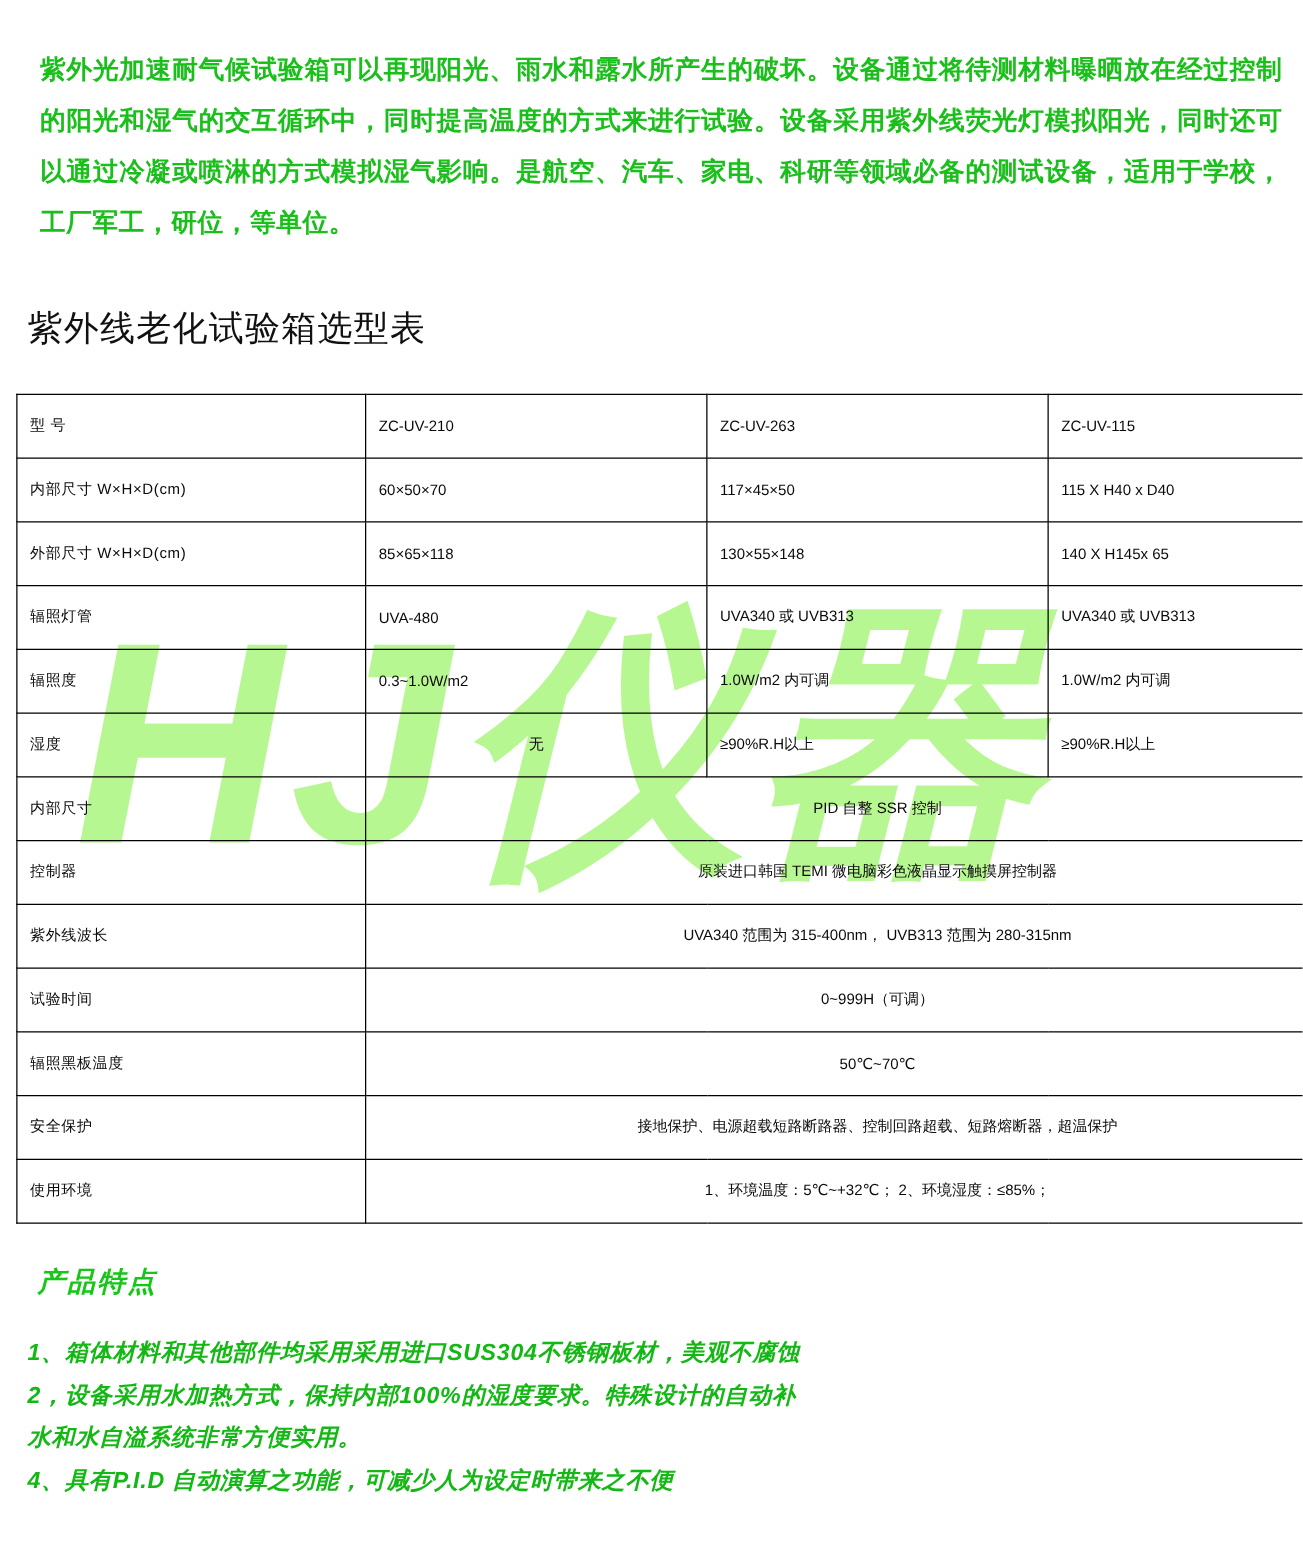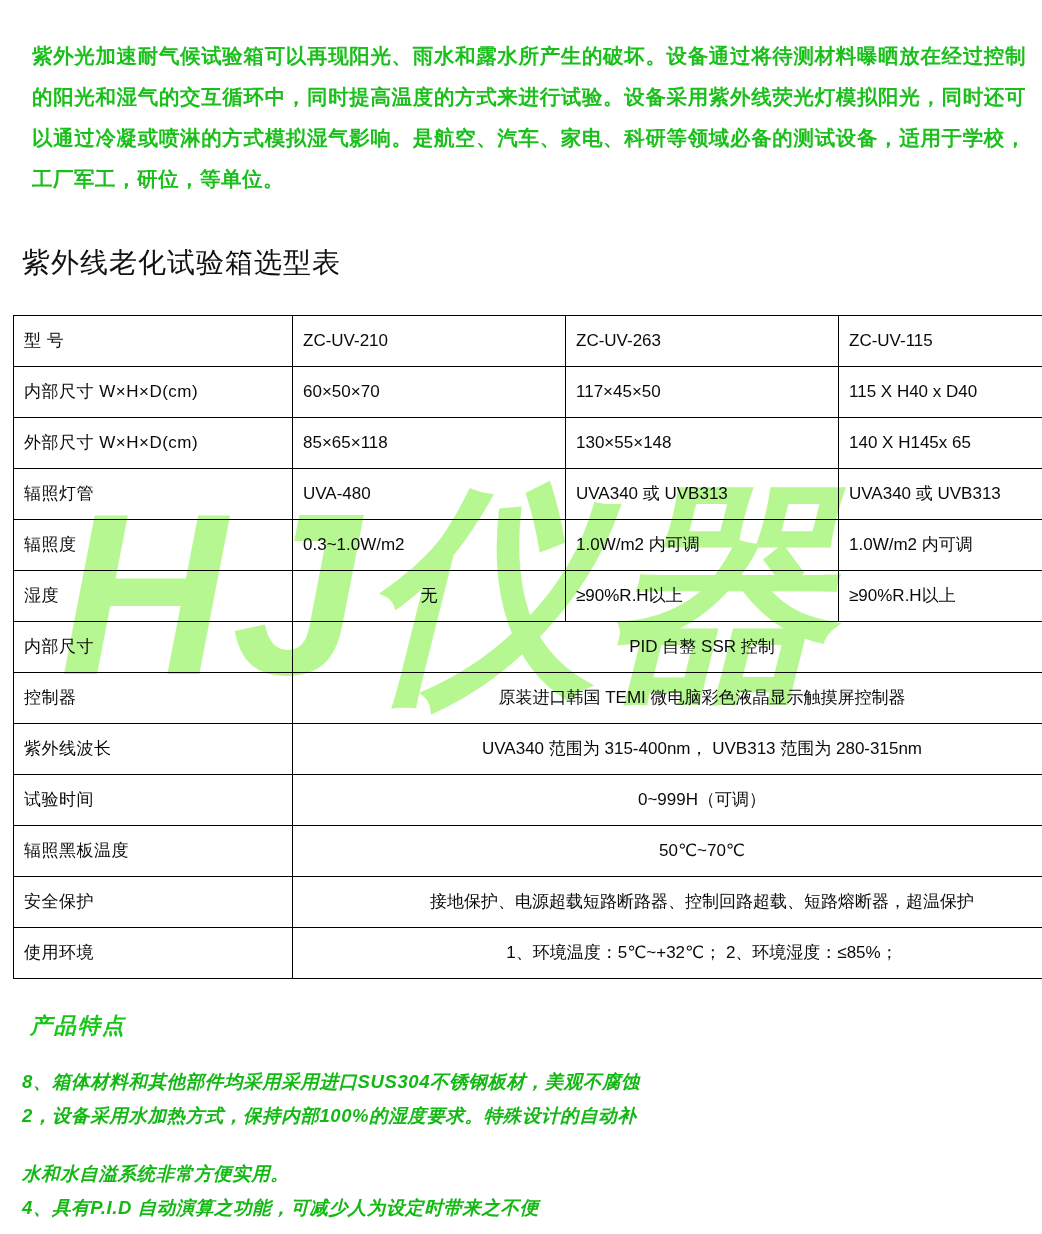--- a/index.html
+++ b/index.html
@@ -66,21 +66,21 @@
     border-collapse: collapse;
     width: 1016px;
     margin: 0 0 0 13px;
     table-layout: fixed;
     background: transparent;
   }
   table.spec td {
     border: 1px solid #000000;
     height: 46px;
     padding: 2px 10px;
-    font-size: 17px;
+    font-size: 12px;
     color: #0a0a0a;
     vertical-align: middle;
     background: transparent;
   }
   table.spec td.label {
     width: 258px;
     letter-spacing: 0.5px;
   }
   table.spec td.c1 { width: 252px; }
   table.spec td.c2 { width: 252px; }
@@ -101,21 +101,20 @@
     color: #14b814;
     font-weight: bold;
     font-style: italic;
     font-size: 18.5px;
     line-height: 34px;
     padding-left: 22px;
     letter-spacing: 0.6px;
   }
   .feature-line.cont {
     padding-left: 22px;
-    margin-top: 24px;
   }
 </style>
 </head>
 <body>
 
 <div class="watermark">HJ仪器</div>
 
 <div class="page">
 
   <p class="intro">紫外光加速耐气候试验箱可以再现阳光、雨水和露水所产生的破坏。设备通过将待测材料曝晒放在经过控制的阳光和湿气的交互循环中，同时提高温度的方式来进行试验。设备采用紫外线荧光灯模拟阳光，同时还可以通过冷凝或喷淋的方式模拟湿气影响。是航空、汽车、家电、科研等领域必备的测试设备，适用于学校，工厂军工，研位，等单位。</p>
@@ -185,18 +184,18 @@
         <td class="span3" colspan="3">接地保护、电源超载短路断路器、控制回路超载、短路熔断器，超温保护</td>
       </tr>
       <tr>
         <td class="label">使用环境</td>
         <td class="span3" colspan="3">1、环境温度：5℃~+32℃；               2、环境湿度：≤85%；</td>
       </tr>
     </tbody>
   </table>
 
   <h2 class="features-title">产品特点</h2>
-  <div class="feature-line">8、箱体材料和其他部件均采用采用进口SUS304不锈钢板材，美观不腐蚀</div>
+  <div class="feature-line">1、箱体材料和其他部件均采用采用进口SUS304不锈钢板材，美观不腐蚀</div>
   <div class="feature-line">2，设备采用水加热方式，保持内部100%的湿度要求。特殊设计的自动补</div>
   <div class="feature-line cont">水和水自溢系统非常方便实用。</div>
   <div class="feature-line">4、具有P.I.D 自动演算之功能，可减少人为设定时带来之不便</div>
 
 </div>
 
 </body></html>

